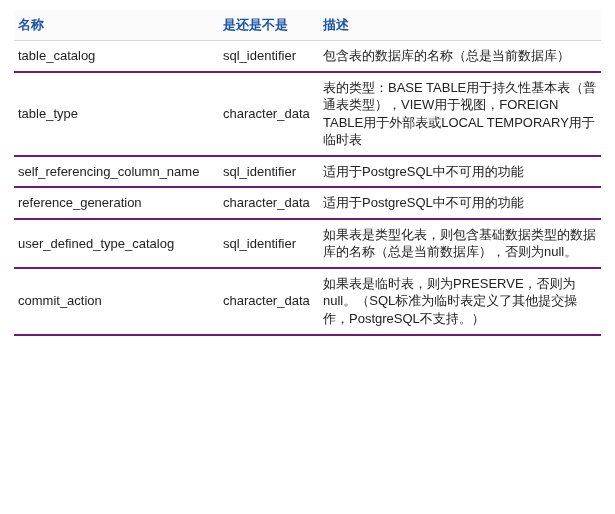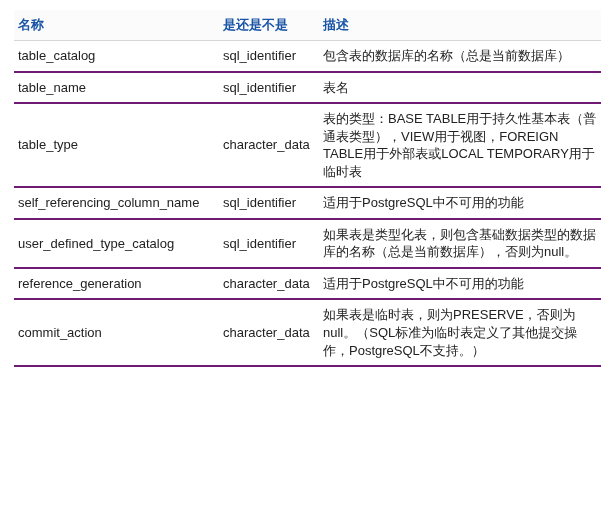--- a/index.html
+++ b/index.html
@@ -57,43 +57,38 @@
       <th>描述</th>
     </tr>
   </thead>
   <tbody id="tbody">
       <tr>
         <td>table_catalog</td>
         <td>sql_identifier</td>
         <td>包含表的数据库的名称（总是当前数据库）</td>
       </tr>
       <tr>
-        <td>table_name</td>
-        <td>sql_identifier</td>
-        <td>表名</td>
-      </tr>
-      <tr>
         <td>table_type</td>
         <td>character_data</td>
         <td>表的类型：BASE TABLE用于持久性基本表（普通表类型），VIEW用于视图，FOREIGN TABLE用于外部表或LOCAL TEMPORARY用于临时表</td>
       </tr>
       <tr>
         <td>self_referencing_column_name</td>
         <td>sql_identifier</td>
         <td>适用于PostgreSQL中不可用的功能</td>
       </tr>
       <tr>
+        <td>reference_generation</td>
+        <td>character_data</td>
+        <td>适用于PostgreSQL中不可用的功能</td>
+      </tr>
+      <tr>
         <td>user_defined_type_catalog</td>
         <td>sql_identifier</td>
         <td>如果表是类型化表，则包含基础数据类型的数据库的名称（总是当前数据库），否则为null。</td>
-      </tr>
-      <tr>
-        <td>reference_generation</td>
-        <td>character_data</td>
-        <td>适用于PostgreSQL中不可用的功能</td>
       </tr>
       <tr>
         <td>commit_action</td>
         <td>character_data</td>
         <td>如果表是临时表，则为PRESERVE，否则为null。（SQL标准为临时表定义了其他提交操作，PostgreSQL不支持。）</td>
       </tr>
     </tbody>
 </table>
 
 </body></html>

